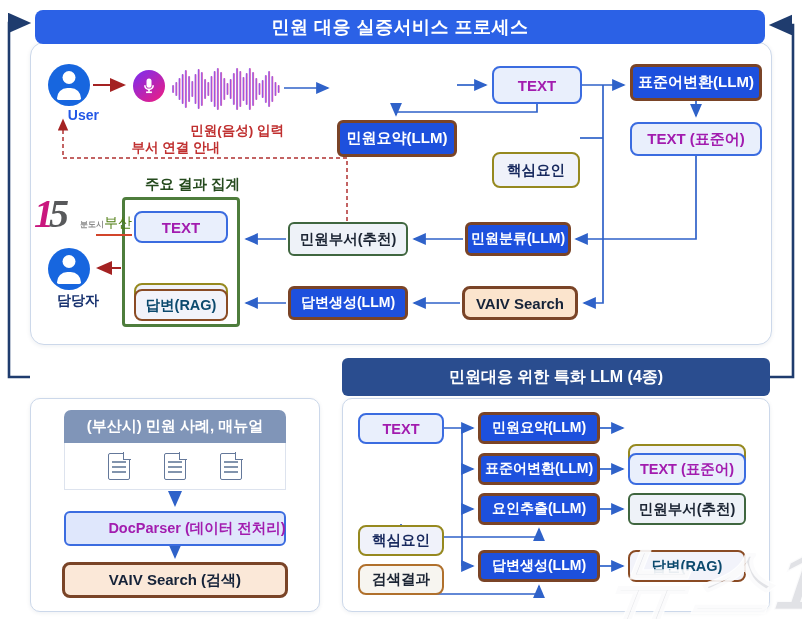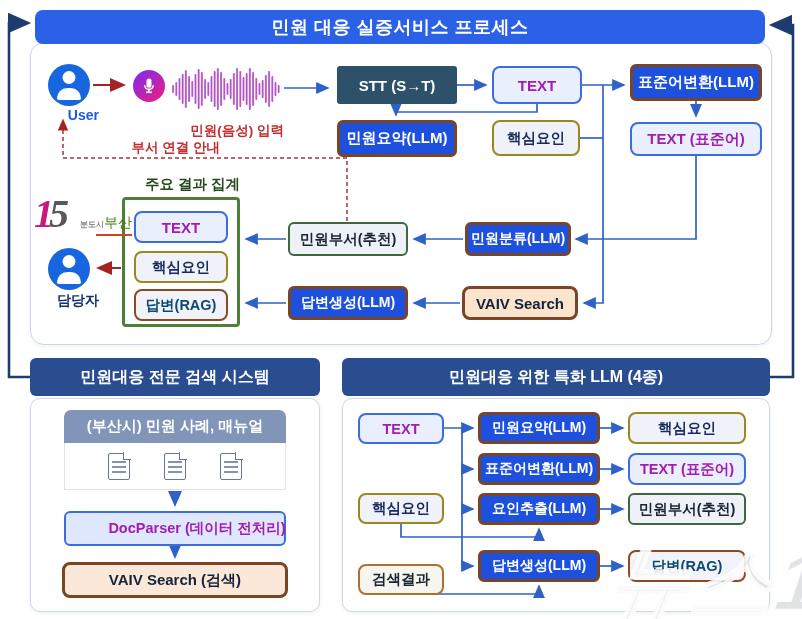--- a/index.html
+++ b/index.html
@@ -10,21 +10,21 @@
   .card{background:#fff;border:1.5px solid #ccd8ea;border-radius:14px;box-shadow:0 1px 4px rgba(30,50,90,.08);}
   .titlebar{background:#2b61e6;color:#fff;font-weight:800;font-size:18px;border-radius:8px;
     display:flex;align-items:center;justify-content:center;letter-spacing:.5px;z-index:6;}
   .navyhdr{background:#2a4d8f;color:#fff;font-weight:800;font-size:16px;border-radius:6px;
     display:flex;align-items:center;justify-content:center;z-index:6;}
   .box{display:flex;align-items:center;justify-content:center;font-weight:700;white-space:nowrap;z-index:7;}
   .dark{background:#2d5169;color:#fff;border-radius:3px;font-size:15px;}
   .llm{background:#1d50dd;color:#fff;border:3px solid #7a4427;border-radius:6px;font-size:15px;}
   .llm-sm{font-size:14px;}
   .lightblue{background:#e9effc;color:#a21caf;border:2.5px solid #3b6ce0;border-radius:8px;font-size:15px;}
-  .olive{background:#f0f2fa;color:#18295e;border:2.5px solid #96891f;border-radius:8px;font-size:14.5px;}
+  .olive{background:#f0f2fa;color:#18295e;border:2.5px solid #96891f;border-radius:8px;font-size:14.5px;margin-top:32px;}
   .greenb{background:#eef2f8;color:#1b2433;border:2.5px solid #3f663f;border-radius:6px;font-size:14.5px;}
   .brownb{background:#f2f3fa;color:#0c4a6e;border:2.5px solid #8a4b24;border-radius:8px;font-size:14.5px;}
   .orangeb{background:#f7f5f0;color:#1b2433;border:2.5px solid #b0702c;border-radius:8px;font-size:14.5px;}
   .peach{background:#fbe4cd;color:#152238;border:3px solid #7a4427;border-radius:8px;font-size:15px;}
   .greencontainer{border:3px solid #4e7d3c;border-radius:4px;background:#fff;z-index:6;}
   .lbl{font-weight:700;text-align:right;z-index:7;}
   .person{border-radius:50%;background:#1766df;z-index:7;}
   .person::before{content:"";position:absolute;top:7px;left:50%;transform:translateX(-50%);
     width:13px;height:13px;border-radius:50%;background:#fff;}
   .person::after{content:"";position:absolute;bottom:6px;left:50%;transform:translateX(-50%);
@@ -164,21 +164,20 @@
       <rect x="91.6" y="14.0" width="2.1" height="18" rx="1" fill="url(#wg)"></rect>
       <rect x="94.8" y="9.0" width="2.1" height="28" rx="1" fill="url(#wg)"></rect>
       <rect x="98.0" y="5.0" width="2.1" height="36" rx="1" fill="url(#wg)"></rect>
       <rect x="101.2" y="10.0" width="2.1" height="26" rx="1" fill="url(#wg)"></rect>
       <rect x="104.4" y="16.0" width="2.1" height="14" rx="1" fill="url(#wg)"></rect>
       <rect x="107.6" y="19.0" width="2.1" height="8" rx="1" fill="url(#wg)"></rect>
     </svg>
   <div class="abs lbl" style="left:160px;top:122px;width:124px;color:#c03030;font-size:13.5px;">민원(음성) 입력</div>
   <div class="abs lbl" style="left:90px;top:139px;width:130px;color:#c03030;font-size:13.5px;">부서 연결 안내</div>
 
-  <div class="abs box dark" style="left:337px;top:66px;width:120px;height:38px;">STT (S→T)</div>
   <div class="abs box lightblue" style="left:492px;top:66px;width:90px;height:38px;">TEXT</div>
   <div class="abs box llm" style="left:630px;top:64px;width:132px;height:37px;">표준어변환(LLM)</div>
   <div class="abs box llm" style="left:337px;top:120px;width:120px;height:37px;">민원요약(LLM)</div>
   <div class="abs box olive" style="left:492px;top:120px;width:88px;height:36px;">핵심요인</div>
   <div class="abs box lightblue" style="left:630px;top:122px;width:132px;height:34px;">TEXT (표준어)</div>
 
   <div class="abs lbl" style="left:122px;top:175px;width:118px;color:#254a1d;font-size:14.5px;">주요 결과 집계</div>
   <div class="abs greencontainer" style="left:122px;top:197px;width:118px;height:130px;"></div>
   <div class="abs box lightblue" style="left:134px;top:211px;width:94px;height:32px;">TEXT</div>
   <div class="abs box olive" style="left:134px;top:251px;width:94px;height:32px;">핵심요인</div>
@@ -193,21 +192,20 @@
     <span class="b1">1</span><span class="b5">5</span>
     <span class="tail">
       <span class="bsmall">분도시</span><span class="bcity">부산</span>
       <span class="bbar"></span>
     </span>
   </div>
   <div class="abs person" style="left:48px;top:248px;width:42px;height:42px;"></div>
   <div class="abs lbl" style="left:39px;top:292px;width:60px;color:#16306e;font-size:14px;">담당자</div>
 
   <div class="abs card" style="left:30px;top:398px;width:290px;height:214px;border-radius:10px;"></div>
-  <div class="abs navyhdr" style="left:30px;top:358px;width:290px;height:38px;">민원대응 전문 검색 시스템</div>
   <div class="abs srchdr" style="left:64px;top:410px;width:222px;height:33px;">(부산시) 민원 사례, 매뉴얼</div>
   <div class="abs srcbody" style="left:64px;top:443px;width:222px;height:47px;">
     <span class="doc"></span>
     <span class="doc"></span>
     <span class="doc"></span>
   </div>
   <div class="abs box lightblue" style="left:64px;top:511px;width:222px;height:35px;font-size:14.5px;border-width:2px;border-radius:6px;background:#dfe7fc;padding-left:44px;">DocParser (데이터 전처리)</div>
   <div class="abs box peach" style="left:62px;top:562px;width:226px;height:36px;background:#fbe8d8;">VAIV Search (검색)</div>
 
   <div class="abs card" style="left:342px;top:398px;width:428px;height:214px;border-radius:10px;"></div>

